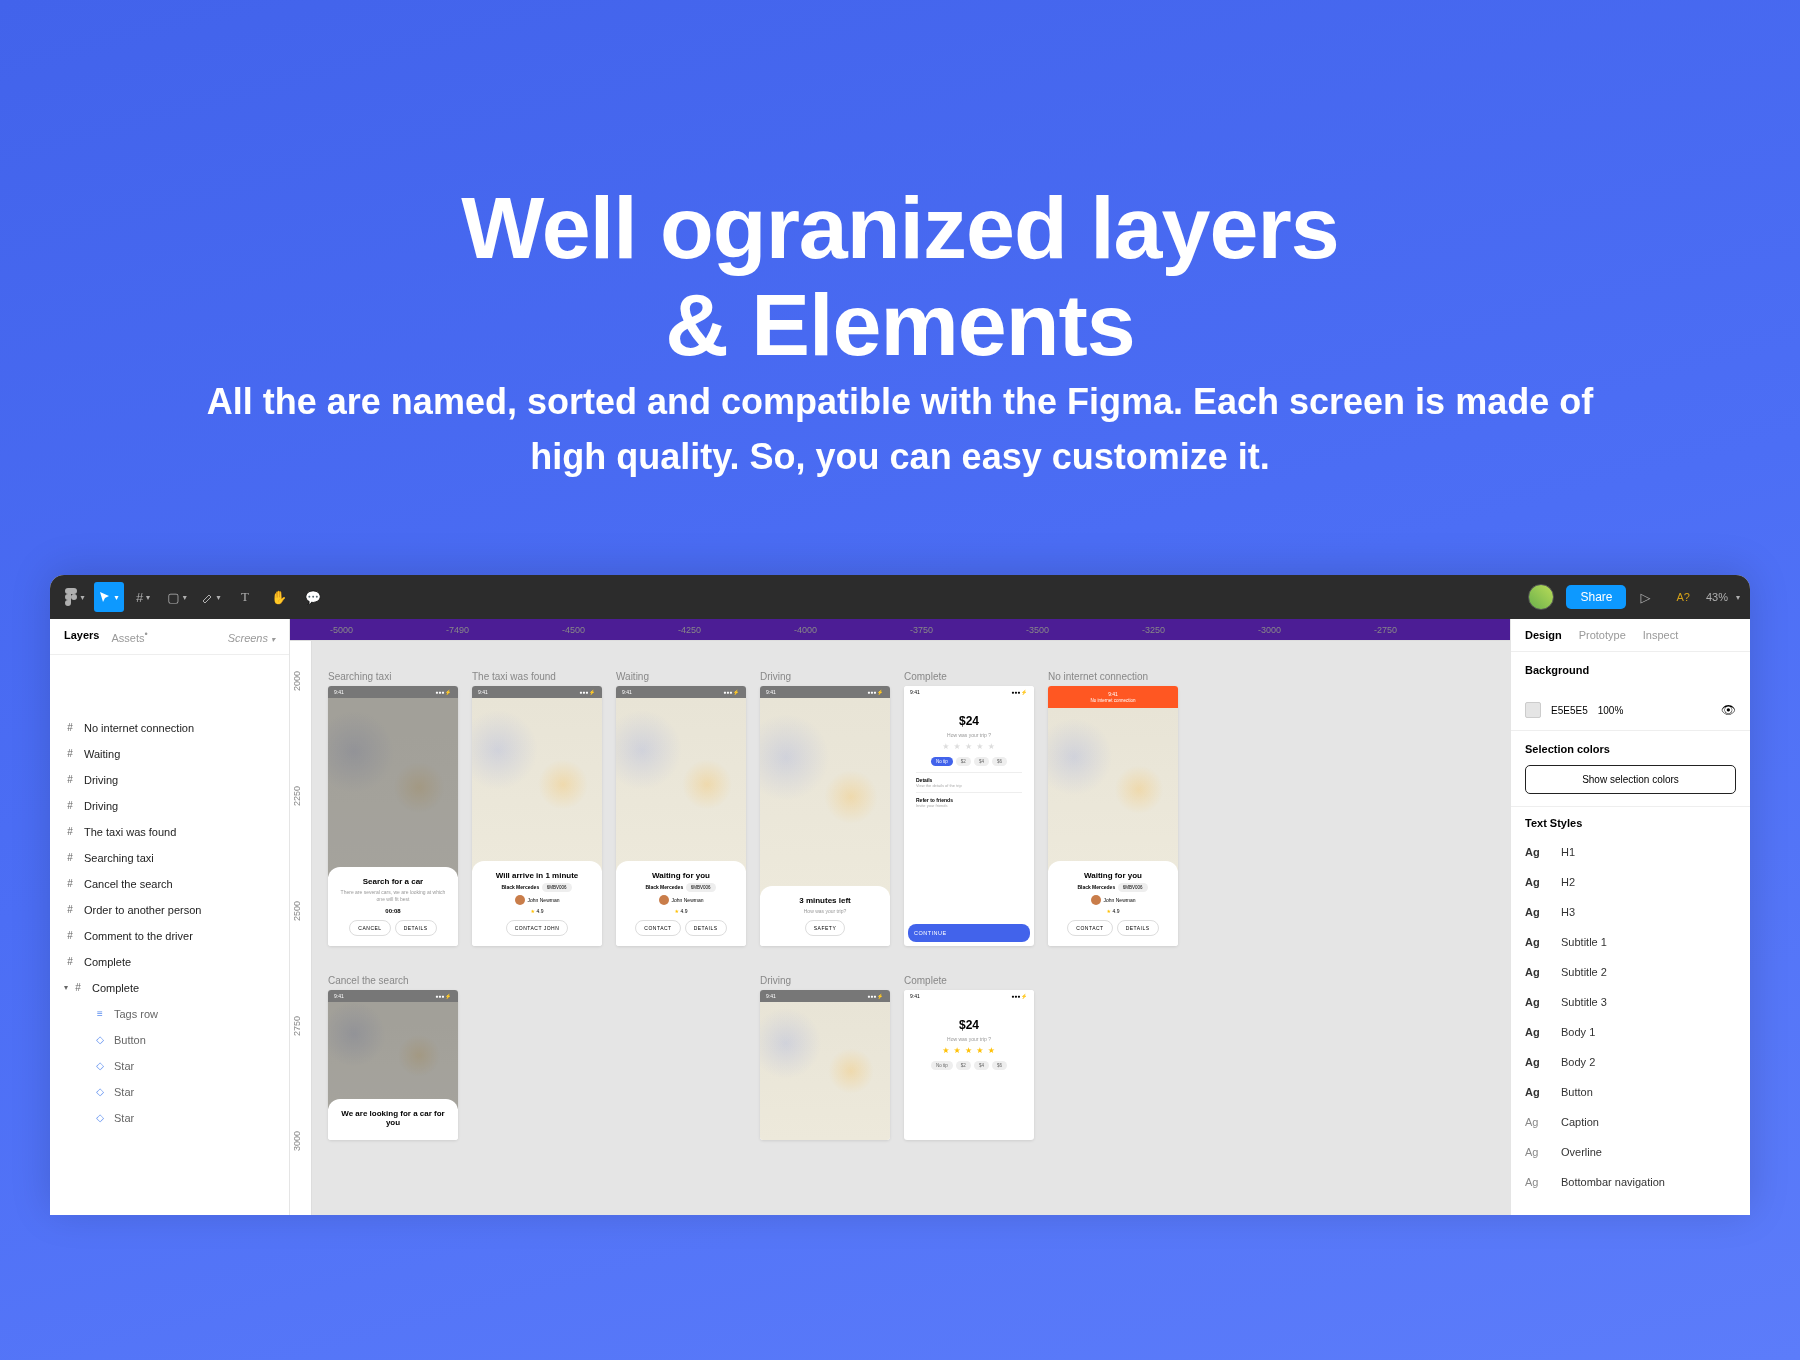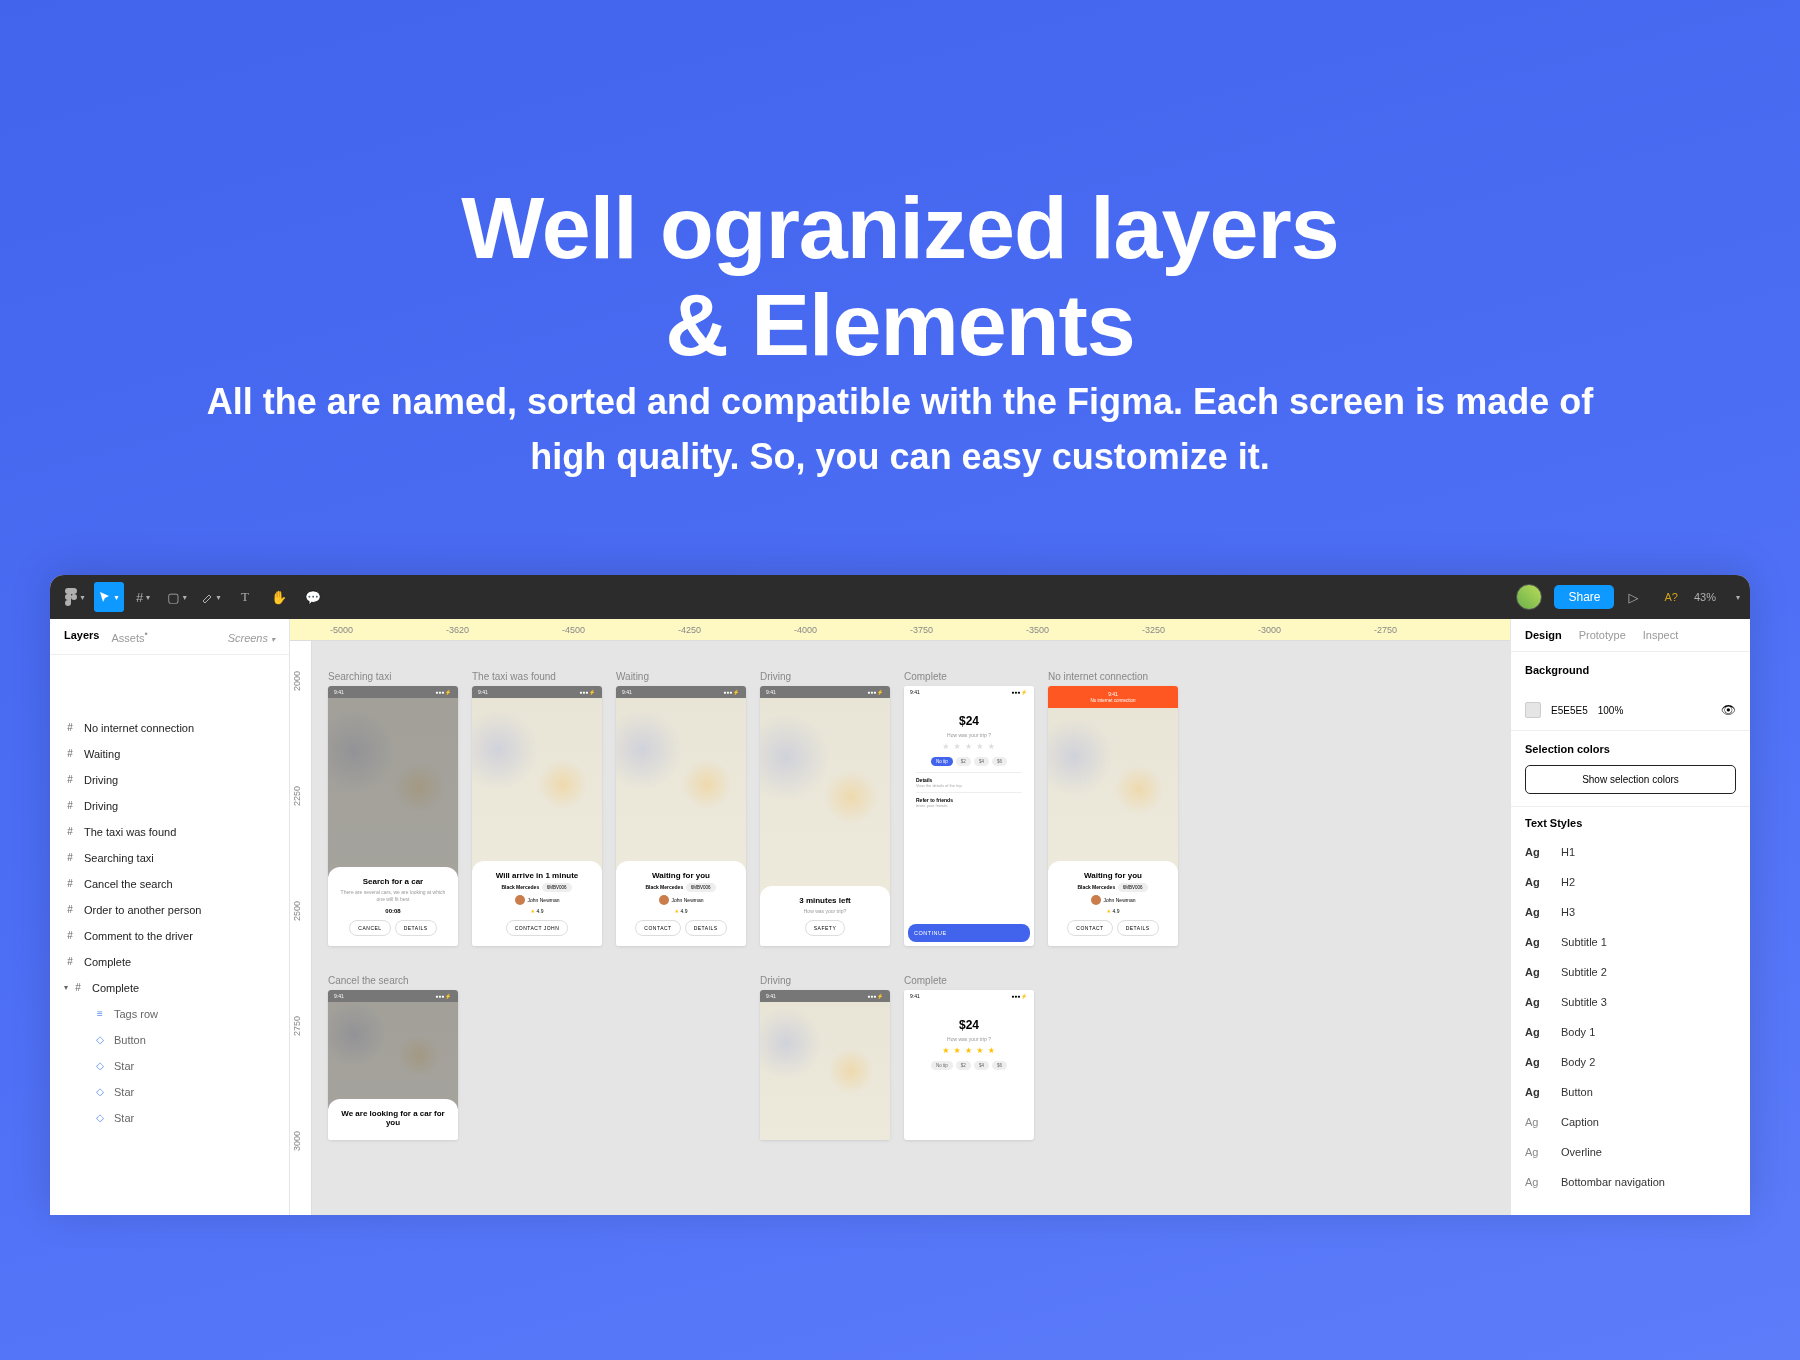--- a/index.html
+++ b/index.html
@@ -8,36 +8,36 @@
 .hero h1 { font-size: 88px; font-weight: 800; line-height: 1.1; letter-spacing: -1px; }
 .hero p { font-size: 36px; font-weight: 600; line-height: 1.55; max-width: 1400px; margin: 0 auto; }
 .figma-window { margin: 0 50px; background: #fff; border-radius: 14px 14px 0 0; overflow: hidden; box-shadow: 0 -4px 40px rgba(0,0,0,0.15); height: 640px; }
 .toolbar { background: #2c2c2c; height: 44px; display: flex; align-items: center; padding: 0 10px; gap: 4px; }
 .tb-btn { width: 30px; height: 30px; display: flex; align-items: center; justify-content: center; color: #b0b0b0; border-radius: 3px; cursor: pointer; font-size: 13px; }
 .tb-btn.active { background: #0d99ff; color: #fff; }
 .tb-btn .chev { font-size: 8px; margin-left: 3px; }
 .tb-spacer { flex: 1; }
 .tb-avatar { width: 26px; height: 26px; border-radius: 50%; background: linear-gradient(45deg,#6ab04c,#badc58); border: 1px solid #555; }
 .tb-share { background: #0d99ff; color: #fff; padding: 5px 14px; border-radius: 5px; font-size: 12px; font-weight: 500; margin-left: 8px; }
-.tb-zoom { color: #b0b0b0; font-size: 11px; margin-left: 12px; display: flex; align-items: center; gap: 20px; }
+.tb-zoom { color: #b0b0b0; font-size: 11px; margin-left: 12px; display: flex; align-items: center; gap: 8px; }
 .tb-a { color: #d4a017; font-size: 11px; margin-left: 12px; }
 .main-area { display: flex; height: calc(100% - 44px); }
 .left-panel { width: 240px; background: #fff; border-right: 1px solid #e5e5e5; display: flex; flex-direction: column; }
 .panel-tabs { display: flex; padding: 10px 14px; font-size: 11px; gap: 12px; border-bottom: 1px solid #eee; }
 .panel-tabs span { color: #999; cursor: pointer; }
 .panel-tabs span.active { color: #000; font-weight: 600; }
 .panel-tabs .right { margin-left: auto; display: flex; align-items: flex-end; gap: 3px; font-style: italic; }
 .layers { flex: 1; overflow-y: auto; padding-top: 60px; font-size: 11px; }
 .layer-row { display: flex; align-items: center; padding: 7px 14px; gap: 8px; cursor: pointer; color: #222; }
 .layer-row.child { padding-left: 44px; color: #666; }
 .layer-row .ic { width: 12px; height: 12px; display: flex; align-items: center; justify-content: center; font-size: 10px; color: #666; }
 .layer-row .ic.blue { color: #5b8def; }
 .layer-row .tog { font-size: 8px; color: #666; margin-right: -4px; }
 .canvas { flex: 1; background: #e5e5e5; position: relative; overflow: hidden; }
-.ruler-h { height: 22px; background: #fef9c3; border-bottom: 1px solid #ddd; display: flex; font-size: 9px; color: #888; align-items: center; position: relative; }
+.ruler-h { height: 22px; background: #4c1d95; border-bottom: 1px solid #ddd; display: flex; font-size: 9px; color: #888; align-items: center; position: relative; }
 .ruler-h span { position: absolute; }
 .ruler-v { position: absolute; left: 0; top: 22px; bottom: 0; width: 22px; background: #fff; border-right: 1px solid #ddd; font-size: 9px; color: #888; }
 .ruler-v span { position: absolute; left: 2px; writing-mode: vertical-lr; transform: rotate(180deg); }
 .frames { position: absolute; left: 38px; top: 52px; display: flex; gap: 14px; }
 .frame { display: flex; flex-direction: column; }
 .frame-label { font-size: 10px; color: #888; margin-bottom: 4px; }
 .screen { width: 130px; height: 260px; background: #fff; border-radius: 3px; box-shadow: 0 1px 3px rgba(0,0,0,0.1); display: flex; flex-direction: column; overflow: hidden; font-size: 6px; }
 .screen .statusbar { height: 12px; background: #777; display: flex; align-items: center; justify-content: space-between; padding: 0 6px; color: #fff; font-size: 5px; }
 .screen .statusbar.orange { background: #ff5722; height: 22px; flex-direction: column; justify-content: center; gap: 1px; }
 .screen.white .statusbar { background: #fff; color: #000; }
@@ -204,21 +204,21 @@
           <div class="layer-row child">
             <span class="ic blue">◇</span>
             <span>Star</span>
           </div>
         </div>
     </div>
 
     <div class="canvas">
       <div class="ruler-h" id="ruler-h">
           <span style="left: 40px;">-5000</span>
-          <span style="left: 156px;">-3620</span>
+          <span style="left: 156px;">-7490</span>
           <span style="left: 272px;">-4500</span>
           <span style="left: 388px;">-4250</span>
           <span style="left: 504px;">-4000</span>
           <span style="left: 620px;">-3750</span>
           <span style="left: 736px;">-3500</span>
           <span style="left: 852px;">-3250</span>
           <span style="left: 968px;">-3000</span>
           <span style="left: 1084px;">-2750</span>
         </div>
       <div class="ruler-v" id="ruler-v">

